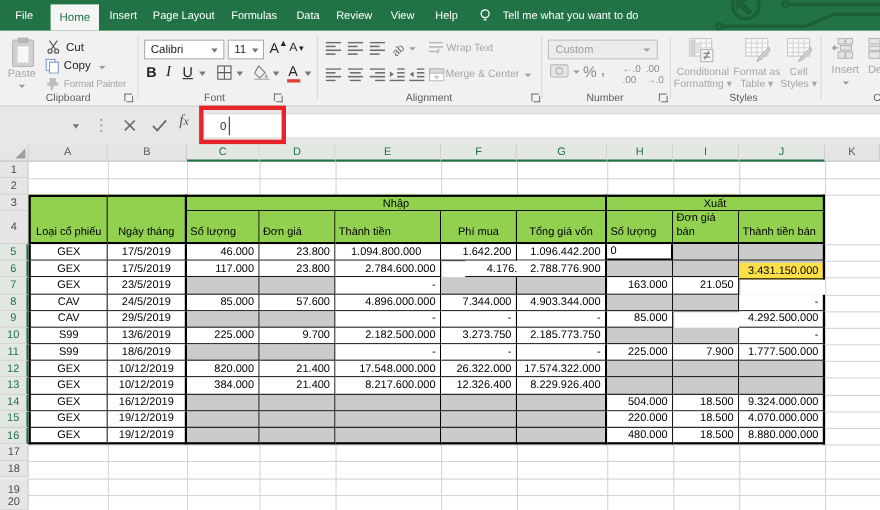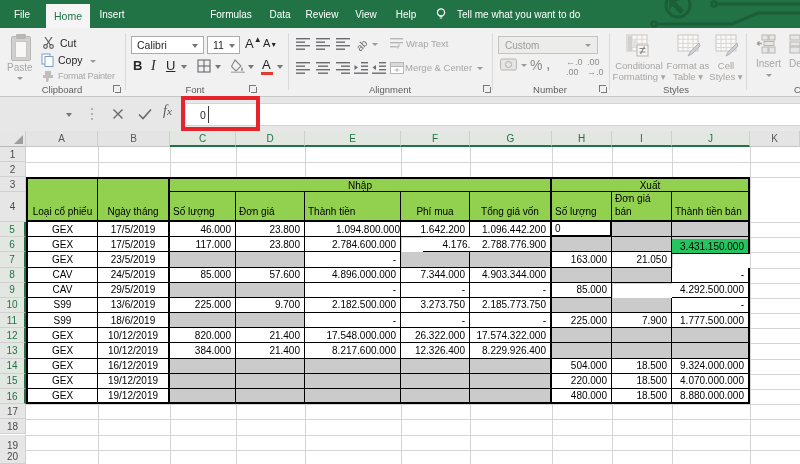--- a/index.html
+++ b/index.html
@@ -27,20 +27,21 @@
       <circle cx="24" cy="24" r="2.5" stroke-width="2.5"></circle>
       <path d="M27 24 H102 L128 13 H170"></path>
     </g>
     <g fill="#1b5e38">
       <path d="M39 -5 L51 -0.5 L45.6 1.8 L54 10.2 L50.2 14 L41.8 5.6 L39.5 11 Z"></path>
     </g>
   </svg>
   <div class="tab" style="left:22px;">File</div>
   <div class="abs" style="left:46px;top:4px;width:44px;height:24px;background:#f5f5f5;display:flex;align-items:center;justify-content:center;color:#217346;font-size:10.5px;">Home</div>
   <div class="tab" style="left:112px;">Insert</div>
+  <div class="tab" style="left:167px;">Page Layout</div>
   <div class="tab" style="left:231px;">Formulas</div>
   <div class="tab" style="left:280px;">Data</div>
   <div class="tab" style="left:322px;">Review</div>
   <div class="tab" style="left:366px;">View</div>
   <div class="tab" style="left:406px;">Help</div>
   <svg class="abs" style="left:434px;top:7px;" width="14" height="14" viewBox="0 0 14 14" fill="none" stroke="#fff" stroke-width="1.2">
     <circle cx="7" cy="5.5" r="3.6"></circle>
       <path d="M5.5 9 h3 M5.8 11 h2.4"></path>
   </svg>
   <div class="tab" style="left:457px;transform:none;">Tell me what you want to do</div>
@@ -339,21 +340,21 @@
 <div class="c" style="left:305px;top:192.0px;width:96px;height:30.0px;background:#92d050;border-right:1px solid #000;border-bottom:2px solid #000;color:#000;font-size:10px;display:flex;justify-content:flex-start;align-items:flex-end;padding-left:3px;padding-bottom:2px;line-height:13px;">Thành tiền</div>
 <div class="c" style="left:401px;top:192.0px;width:69px;height:30.0px;background:#92d050;border-right:1px solid #000;border-bottom:2px solid #000;color:#000;font-size:10px;display:flex;justify-content:center;align-items:flex-end;padding-bottom:2px;line-height:13px;">Phí mua</div>
 <div class="c" style="left:470px;top:192.0px;width:82px;height:30.0px;background:#92d050;border-right:2px solid #000;border-bottom:2px solid #000;color:#000;font-size:10px;display:flex;justify-content:center;align-items:flex-end;padding-bottom:2px;line-height:13px;">Tổng giá vốn</div>
 <div class="c" style="left:552px;top:192.0px;width:60px;height:30.0px;background:#92d050;border-right:1px solid #000;border-bottom:2px solid #000;color:#000;font-size:10px;display:flex;justify-content:flex-start;align-items:flex-end;padding-left:3px;padding-bottom:2px;line-height:13px;">Số lượng</div>
 <div class="c" style="left:612px;top:192.0px;width:60px;height:30.0px;background:#92d050;border-right:1px solid #000;border-bottom:2px solid #000;color:#000;font-size:10px;display:flex;justify-content:flex-start;align-items:flex-end;padding-left:3px;padding-bottom:2px;line-height:13px;">Đơn giá<br>bán</div>
 <div class="c" style="left:672px;top:192.0px;width:78px;height:30.0px;background:#92d050;border-right:2px solid #000;border-bottom:2px solid #000;color:#000;font-size:10px;display:flex;justify-content:flex-start;align-items:flex-end;padding-left:3px;padding-bottom:2px;line-height:13px;">Thành tiền bán</div>
 <div class="c" style="left:26px;top:222.0px;width:72px;height:15.2px;background:#fff;border-left:2px solid #000;border-right:1px solid #000;border-bottom:1px solid #000;color:#000;font-size:10px;display:flex;justify-content:center;align-items:center;">GEX</div>
 <div class="c" style="left:98px;top:222.0px;width:72px;height:15.2px;background:#fff;border-right:2px solid #000;border-bottom:1px solid #000;color:#000;font-size:10px;display:flex;justify-content:center;align-items:center;">17/5/2019</div>
 <div class="c" style="left:170px;top:222.0px;width:66px;height:15.2px;background:#fff;border-right:1px solid #000;border-bottom:1px solid #000;color:#000;font-size:10px;display:flex;justify-content:flex-end;align-items:center;padding-right:4px;">46.000</div>
 <div class="c" style="left:236px;top:222.0px;width:69px;height:15.2px;background:#fff;border-right:1px solid #000;border-bottom:1px solid #000;color:#000;font-size:10px;display:flex;justify-content:flex-end;align-items:center;padding-right:4px;">23.800</div>
-<div class="c" style="left:305px;top:222.0px;width:96px;height:15.2px;background:#fff;border-right:1px solid #000;border-bottom:1px solid #000;color:#000;font-size:10px;display:flex;justify-content:flex-end;align-items:center;padding-right:0;">1.094.800.000</div>
+<div class="c" style="left:305px;top:222.0px;width:96px;height:15.2px;background:#fff;border-right:1px solid #000;border-bottom:1px solid #000;color:#000;font-size:10px;display:flex;justify-content:flex-end;align-items:center;padding-right:17px;">1.094.800.000</div>
 <div class="c" style="left:401px;top:222.0px;width:69px;height:15.2px;background:#fff;border-right:1px solid #000;border-bottom:1px solid #000;color:#000;font-size:10px;display:flex;justify-content:flex-end;align-items:center;padding-right:4px;">1.642.200</div>
 <div class="c" style="left:470px;top:222.0px;width:82px;height:15.2px;background:#fff;border-right:2px solid #000;border-bottom:1px solid #000;color:#000;font-size:10px;display:flex;justify-content:flex-end;align-items:center;padding-right:4px;">1.096.442.200</div>
 <div class="c" style="left:552px;top:222.0px;width:60px;height:15.2px;background:#fff;border-right:2px solid #000;border-bottom:2px solid #000;color:#000;font-size:10px;display:flex;justify-content:flex-start;align-items:center;padding-left:3px;">0</div>
 <div class="c" style="left:612px;top:222.0px;width:60px;height:15.2px;background:#cbcbcb;border-right:1px solid #000;border-bottom:1px solid #000;color:#000;font-size:10px;display:flex;justify-content:flex-end;align-items:center;padding-right:4px;"></div>
 <div class="c" style="left:672px;top:222.0px;width:78px;height:15.2px;background:#cbcbcb;border-right:2px solid #000;border-bottom:1px solid #000;color:#000;font-size:10px;display:flex;justify-content:flex-end;align-items:center;padding-right:4px;"></div>
 <div class="c" style="left:26px;top:237.2px;width:72px;height:15.2px;background:#fff;border-left:2px solid #000;border-right:1px solid #000;border-bottom:1px solid #000;color:#000;font-size:10px;display:flex;justify-content:center;align-items:center;">GEX</div>
 <div class="c" style="left:98px;top:237.2px;width:72px;height:15.2px;background:#fff;border-right:2px solid #000;border-bottom:1px solid #000;color:#000;font-size:10px;display:flex;justify-content:center;align-items:center;">17/5/2019</div>
 <div class="c" style="left:170px;top:237.2px;width:66px;height:15.2px;background:#fff;border-right:1px solid #000;border-bottom:1px solid #000;color:#000;font-size:10px;display:flex;justify-content:flex-end;align-items:center;padding-right:4px;">117.000</div>
 <div class="c" style="left:236px;top:237.2px;width:69px;height:15.2px;background:#fff;border-right:1px solid #000;border-bottom:1px solid #000;color:#000;font-size:10px;display:flex;justify-content:flex-end;align-items:center;padding-right:4px;">23.800</div>
 <div class="c" style="left:305px;top:237.2px;width:96px;height:15.2px;background:#fff;border-right:1px solid #000;border-bottom:1px solid #000;color:#000;font-size:10px;display:flex;justify-content:flex-end;align-items:center;padding-right:4px;">2.784.600.000</div>
@@ -364,21 +365,21 @@
 <div class="c" style="left:672px;top:237.2px;width:78px;height:15.2px;background:#cbcbcb;border-right:2px solid #000;border-bottom:1px solid #000;color:#000;font-size:10px;display:flex;justify-content:flex-end;align-items:center;padding-right:4px;"></div>
 <div class="c" style="left:26px;top:252.4px;width:72px;height:15.2px;background:#fff;border-left:2px solid #000;border-right:1px solid #000;border-bottom:1px solid #000;color:#000;font-size:10px;display:flex;justify-content:center;align-items:center;">GEX</div>
 <div class="c" style="left:98px;top:252.4px;width:72px;height:15.2px;background:#fff;border-right:2px solid #000;border-bottom:1px solid #000;color:#000;font-size:10px;display:flex;justify-content:center;align-items:center;">23/5/2019</div>
 <div class="c" style="left:170px;top:252.4px;width:66px;height:15.2px;background:#cbcbcb;border-right:1px solid #000;border-bottom:1px solid #000;color:#000;font-size:10px;display:flex;justify-content:flex-end;align-items:center;padding-right:4px;"></div>
 <div class="c" style="left:236px;top:252.4px;width:69px;height:15.2px;background:#cbcbcb;border-right:1px solid #000;border-bottom:1px solid #000;color:#000;font-size:10px;display:flex;justify-content:flex-end;align-items:center;padding-right:4px;"></div>
 <div class="c" style="left:305px;top:252.4px;width:96px;height:15.2px;background:#fff;border-right:1px solid #000;border-bottom:1px solid #000;color:#000;font-size:10px;display:flex;justify-content:flex-end;align-items:center;padding-right:4px;">-</div>
 <div class="c" style="left:401px;top:252.4px;width:69px;height:15.2px;background:#cbcbcb;border-right:1px solid #000;border-bottom:1px solid #000;color:#000;font-size:10px;display:flex;justify-content:flex-end;align-items:center;padding-right:4px;"></div>
 <div class="c" style="left:470px;top:252.4px;width:82px;height:15.2px;background:#cbcbcb;border-right:2px solid #000;border-bottom:1px solid #000;color:#000;font-size:10px;display:flex;justify-content:flex-end;align-items:center;padding-right:4px;"></div>
 <div class="c" style="left:552px;top:252.4px;width:60px;height:15.2px;background:#fff;border-right:1px solid #000;border-bottom:1px solid #000;color:#000;font-size:10px;display:flex;justify-content:flex-end;align-items:center;padding-right:4px;">163.000</div>
 <div class="c" style="left:612px;top:252.4px;width:60px;height:15.2px;background:#fff;border-right:1px solid #000;border-bottom:1px solid #000;color:#000;font-size:10px;display:flex;justify-content:flex-end;align-items:center;padding-right:4px;">21.050</div>
-<div class="c" style="left:672px;top:239px;width:78px;height:15.2px;background:#22c55e;border-right:2px solid #000;border-bottom:1px solid #000;color:#000;font-size:10px;display:flex;justify-content:flex-end;align-items:center;padding-right:4px;">3.431.150.000</div>
+<div class="c" style="left:672px;top:239px;width:78px;height:15.2px;background:#fde047;border-right:2px solid #000;border-bottom:1px solid #000;color:#000;font-size:10px;display:flex;justify-content:flex-end;align-items:center;padding-right:4px;">3.431.150.000</div>
 <div class="c" style="left:26px;top:267.5px;width:72px;height:15.2px;background:#fff;border-left:2px solid #000;border-right:1px solid #000;border-bottom:1px solid #000;color:#000;font-size:10px;display:flex;justify-content:center;align-items:center;">CAV</div>
 <div class="c" style="left:98px;top:267.5px;width:72px;height:15.2px;background:#fff;border-right:2px solid #000;border-bottom:1px solid #000;color:#000;font-size:10px;display:flex;justify-content:center;align-items:center;">24/5/2019</div>
 <div class="c" style="left:170px;top:267.5px;width:66px;height:15.2px;background:#fff;border-right:1px solid #000;border-bottom:1px solid #000;color:#000;font-size:10px;display:flex;justify-content:flex-end;align-items:center;padding-right:4px;">85.000</div>
 <div class="c" style="left:236px;top:267.5px;width:69px;height:15.2px;background:#fff;border-right:1px solid #000;border-bottom:1px solid #000;color:#000;font-size:10px;display:flex;justify-content:flex-end;align-items:center;padding-right:4px;">57.600</div>
 <div class="c" style="left:305px;top:267.5px;width:96px;height:15.2px;background:#fff;border-right:1px solid #000;border-bottom:1px solid #000;color:#000;font-size:10px;display:flex;justify-content:flex-end;align-items:center;padding-right:4px;">4.896.000.000</div>
 <div class="c" style="left:401px;top:267.5px;width:69px;height:15.2px;background:#fff;border-right:1px solid #000;border-bottom:1px solid #000;color:#000;font-size:10px;display:flex;justify-content:flex-end;align-items:center;padding-right:4px;">7.344.000</div>
 <div class="c" style="left:470px;top:267.5px;width:82px;height:15.2px;background:#fff;border-right:2px solid #000;border-bottom:1px solid #000;color:#000;font-size:10px;display:flex;justify-content:flex-end;align-items:center;padding-right:4px;">4.903.344.000</div>
 <div class="c" style="left:552px;top:267.5px;width:60px;height:15.2px;background:#cbcbcb;border-right:1px solid #000;border-bottom:1px solid #000;color:#000;font-size:10px;display:flex;justify-content:flex-end;align-items:center;padding-right:4px;"></div>
 <div class="c" style="left:612px;top:267.5px;width:60px;height:15.2px;background:#cbcbcb;border-right:1px solid #000;border-bottom:1px solid #000;color:#000;font-size:10px;display:flex;justify-content:flex-end;align-items:center;padding-right:4px;"></div>
 <div class="c" style="left:672px;top:267.5px;width:78px;height:15.2px;background:#fff;border-right:2px solid #000;border-bottom:1px solid #000;color:#000;font-size:10px;display:flex;justify-content:flex-end;align-items:center;padding-right:4px;">-</div>

